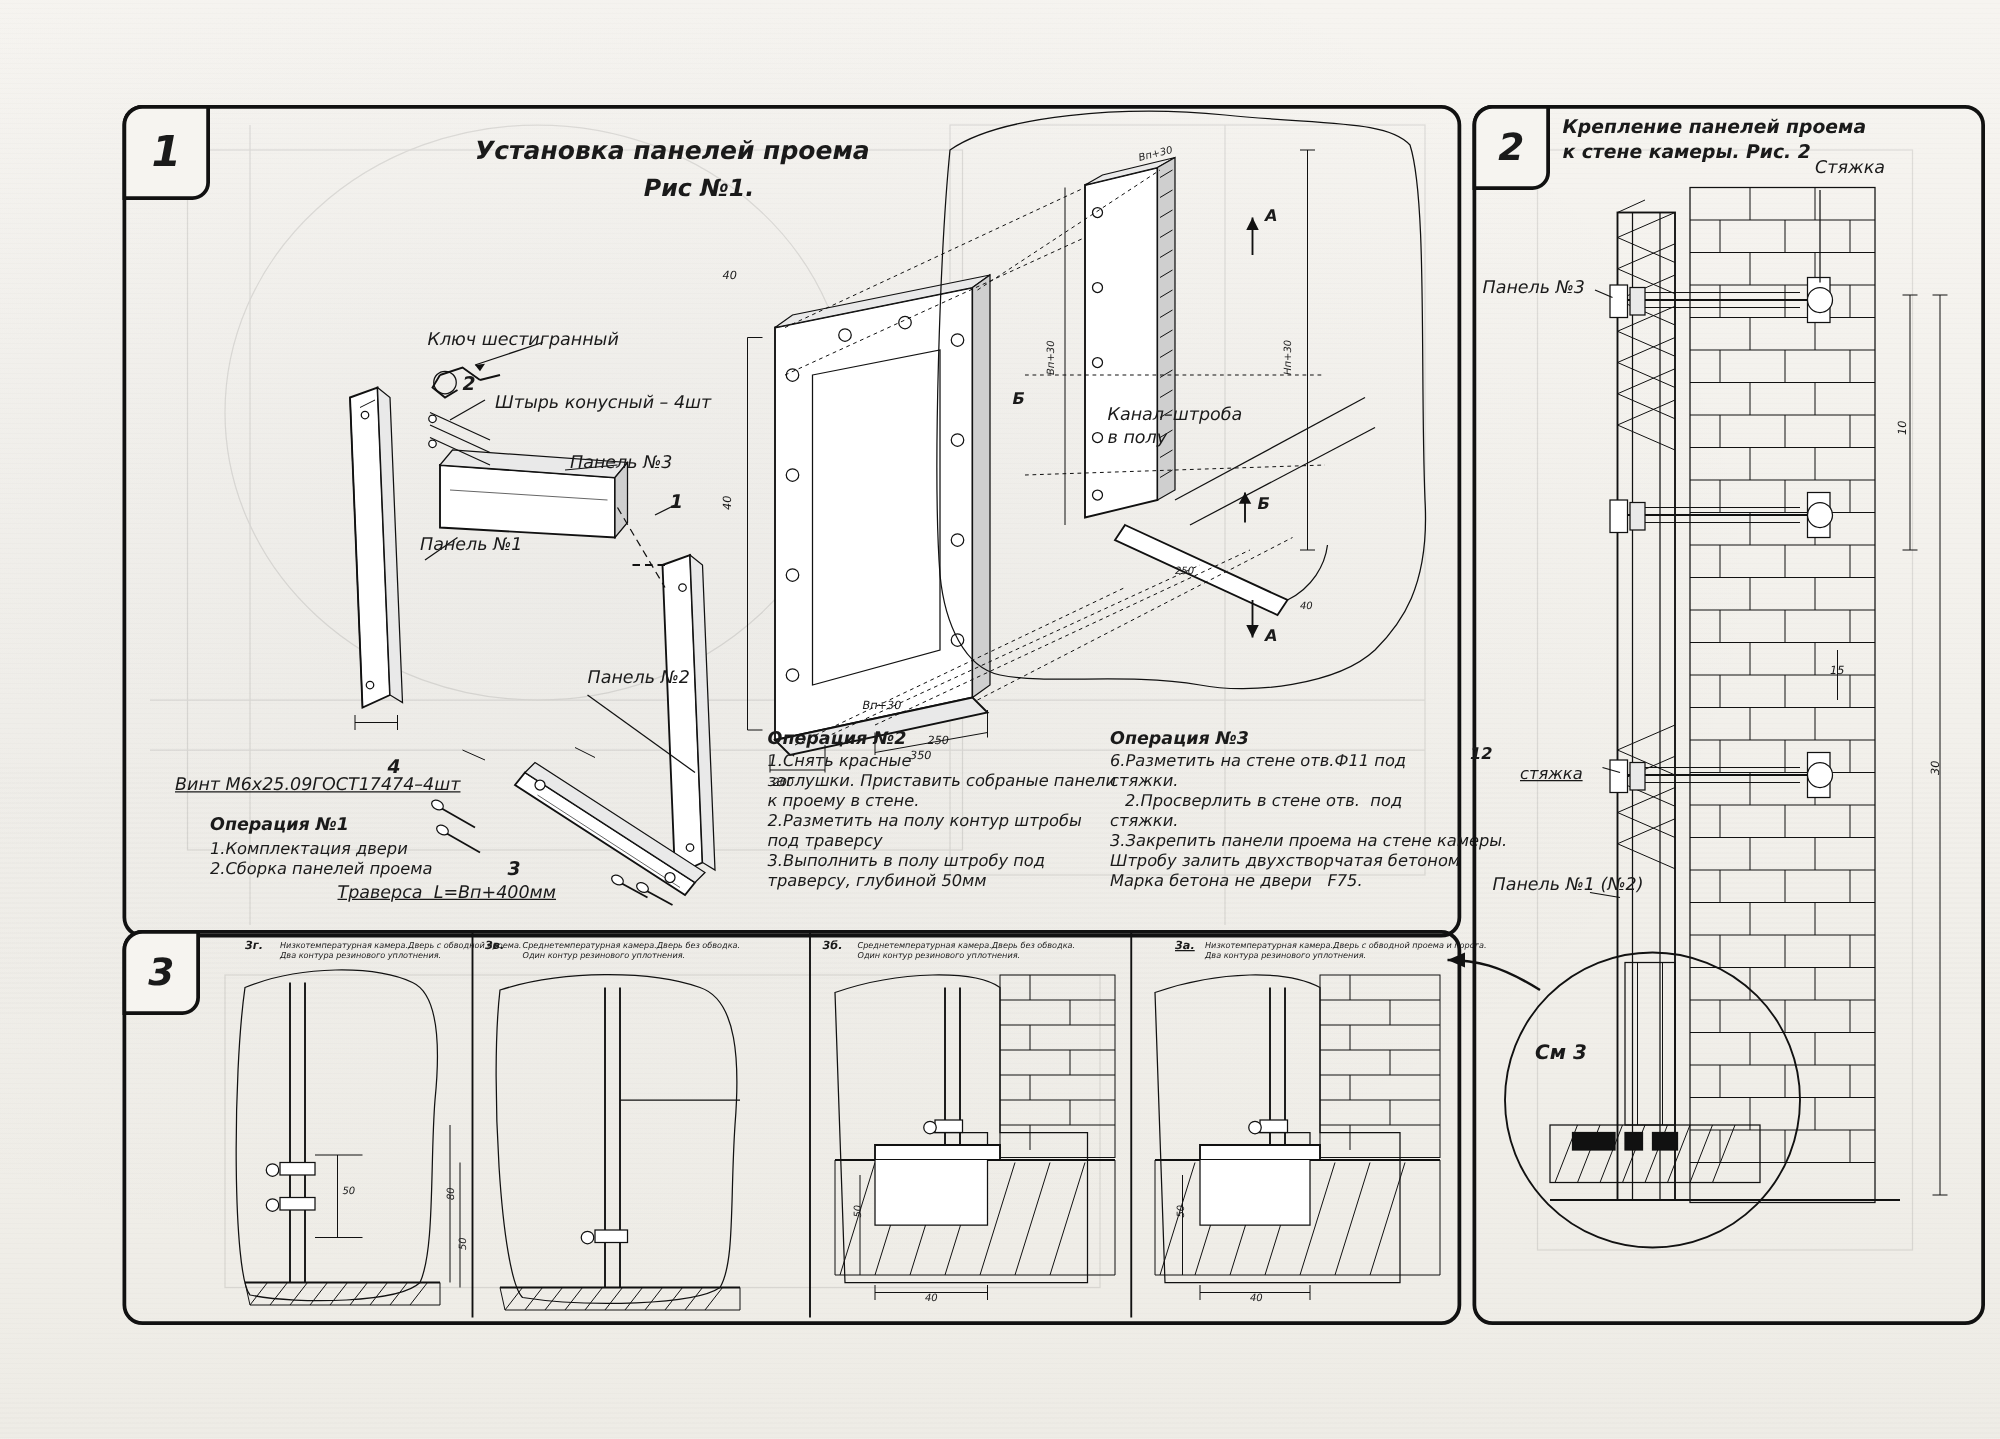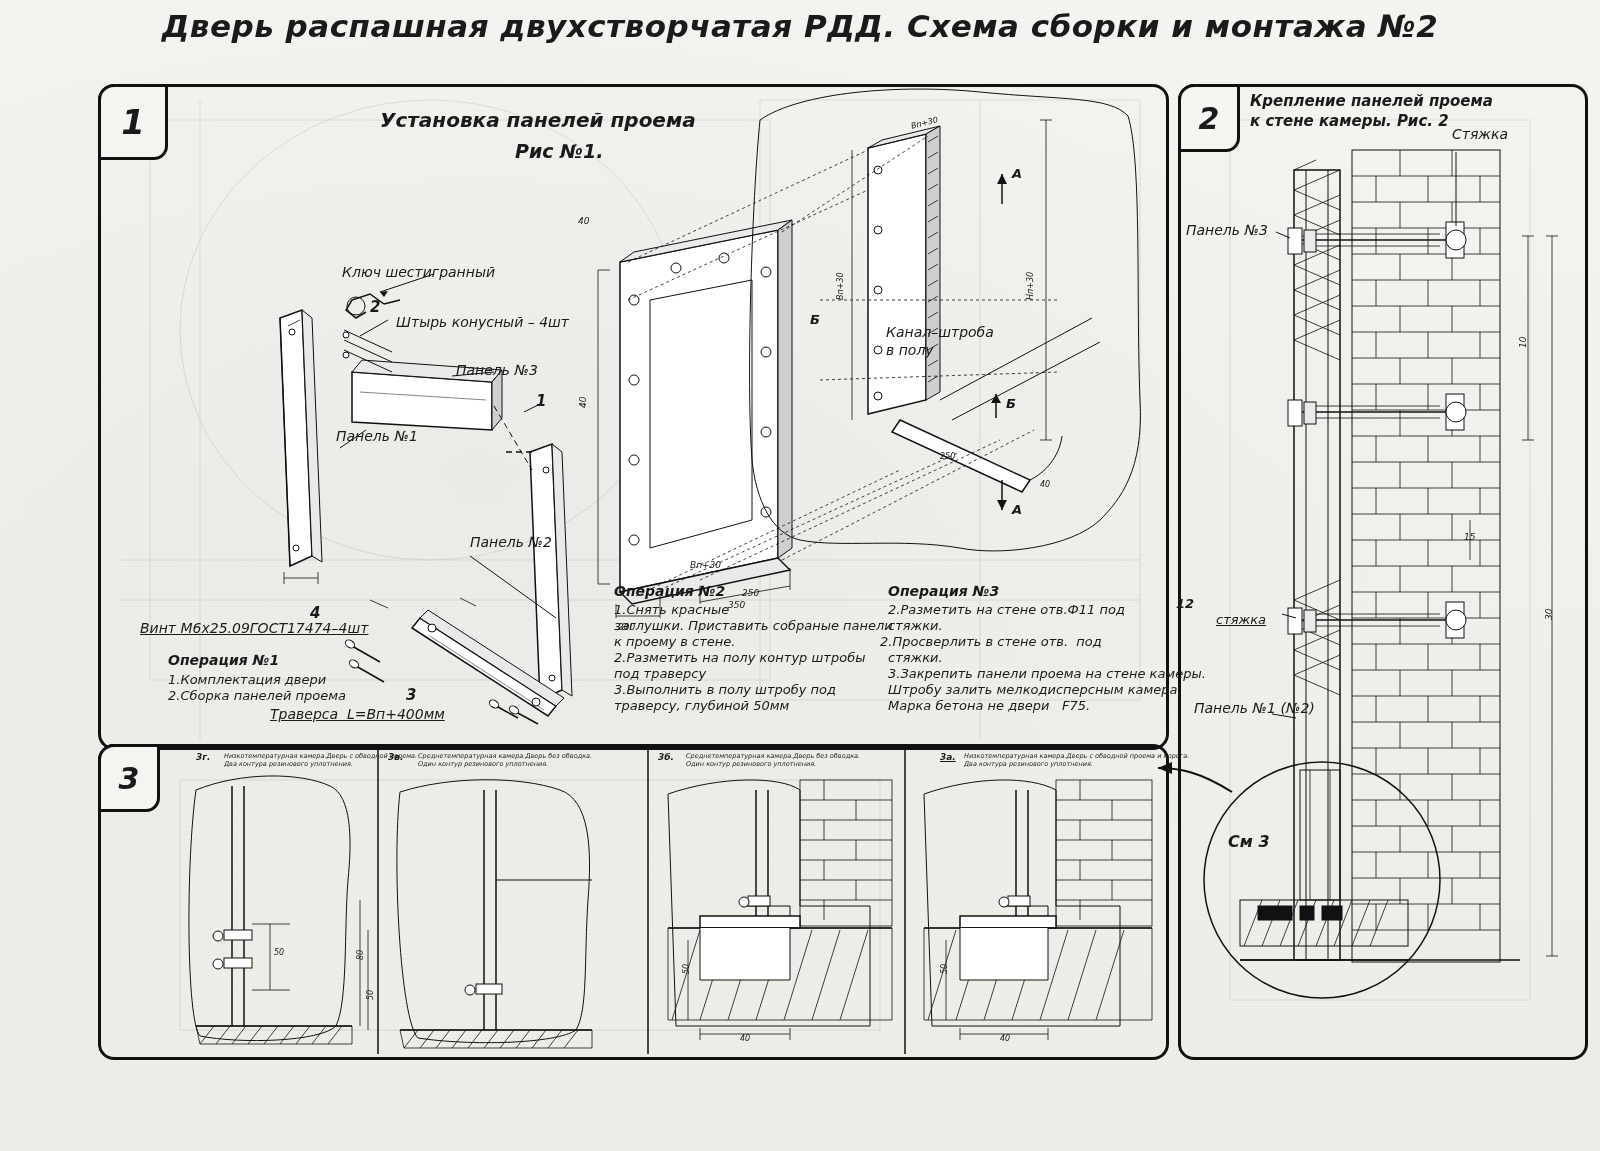--- a/index.html
+++ b/index.html
@@ -103,21 +103,20 @@
     <g>
       <line x1="120" y1="560" x2="1140" y2="560" class="ln ln1"></line>
       <line x1="120" y1="600" x2="1140" y2="600" class="ln ln1"></line>
       <line x1="200" y1="100" x2="200" y2="740" class="ln ln1"></line>
       <line x1="980" y1="100" x2="980" y2="740" class="ln ln1"></line>
     </g>
     <rect x="180" y="780" width="700" height="250" class="ln ln1"></rect>
     <rect x="1230" y="120" width="300" height="880" class="ln ln1"></rect>
   </svg>
 
-  <div class="title">Дверь распашная двухстворчатая РДД.  Схема сборки и монтажа №2</div>
 
   <div class="panel" id="panel1">
     <div class="numtab">1</div>
   </div>
 
   <div class="hdr1">Установка панелей проема</div>
   <div class="hdr1b">Рис №1.</div>
 
   <svg width="1600" height="1151">
 
@@ -355,26 +354,26 @@
 
   <div class="t c13 b" style="left:1012px;top:166px;">А</div>
   <div class="t c13 b" style="left:1012px;top:502px;">А</div>
   <div class="t c13 b" style="left:810px;top:312px;">Б</div>
   <div class="t c13 b" style="left:1006px;top:396px;">Б</div>
 
   <div class="t c14" style="left:886px;top:324px;">Канал–штроба
 в полу</div>
 
   <div class="t c14 b" style="left:888px;top:583px;">Операция №3</div>
-  <div class="t c13" style="left:888px;top:602px;">2.Разметить на стене отв.Ф11 под</div>
+  <div class="t c13" style="left:888px;top:602px;">6.Разметить на стене отв.Ф11 под</div>
   <div class="t c13" style="left:888px;top:618px;">стяжки.</div>
-  <div class="t c13" style="left:880px;top:634px;">2.Просверлить в стене отв.  под</div>
+  <div class="t c13" style="left:900px;top:634px;">2.Просверлить в стене отв.  под</div>
   <div class="t c13" style="left:888px;top:650px;">стяжки.</div>
   <div class="t c13" style="left:888px;top:666px;">3.Закрепить панели проема на стене камеры.</div>
-  <div class="t c13" style="left:888px;top:682px;">Штробу залить мелкодисперсным камера</div>
+  <div class="t c13" style="left:888px;top:682px;">Штробу залить двухстворчатая бетоном</div>
   <div class="t c13" style="left:888px;top:698px;">Марка бетона не двери   F75.</div>
 
   <div class="panel" id="panel3">
     <div class="numtab small">3</div>
   </div>
 
   <svg width="1600" height="1151">
     <line x1="378" y1="744" x2="378" y2="1054" class="ln ln15"></line>
     <line x1="648" y1="744" x2="648" y2="1054" class="ln ln15"></line>
     <line x1="905" y1="744" x2="905" y2="1054" class="ln ln15"></line>

